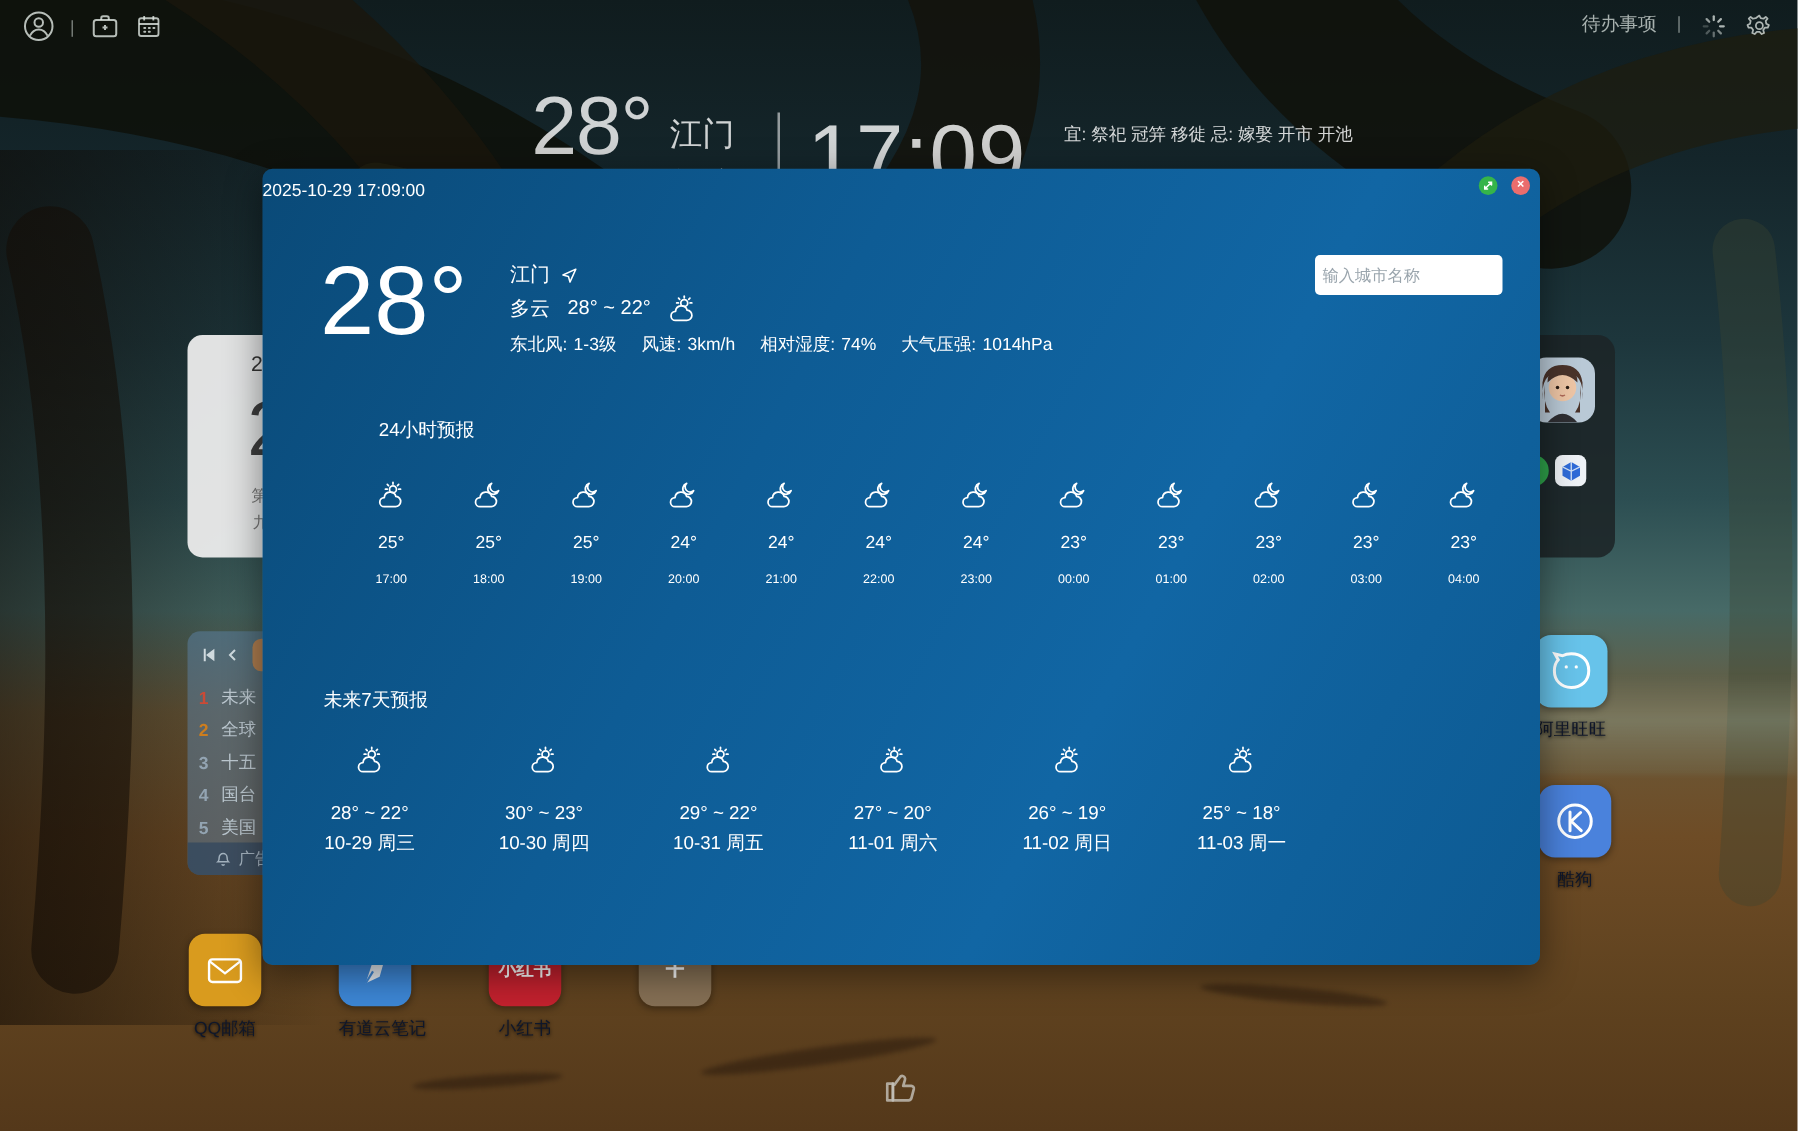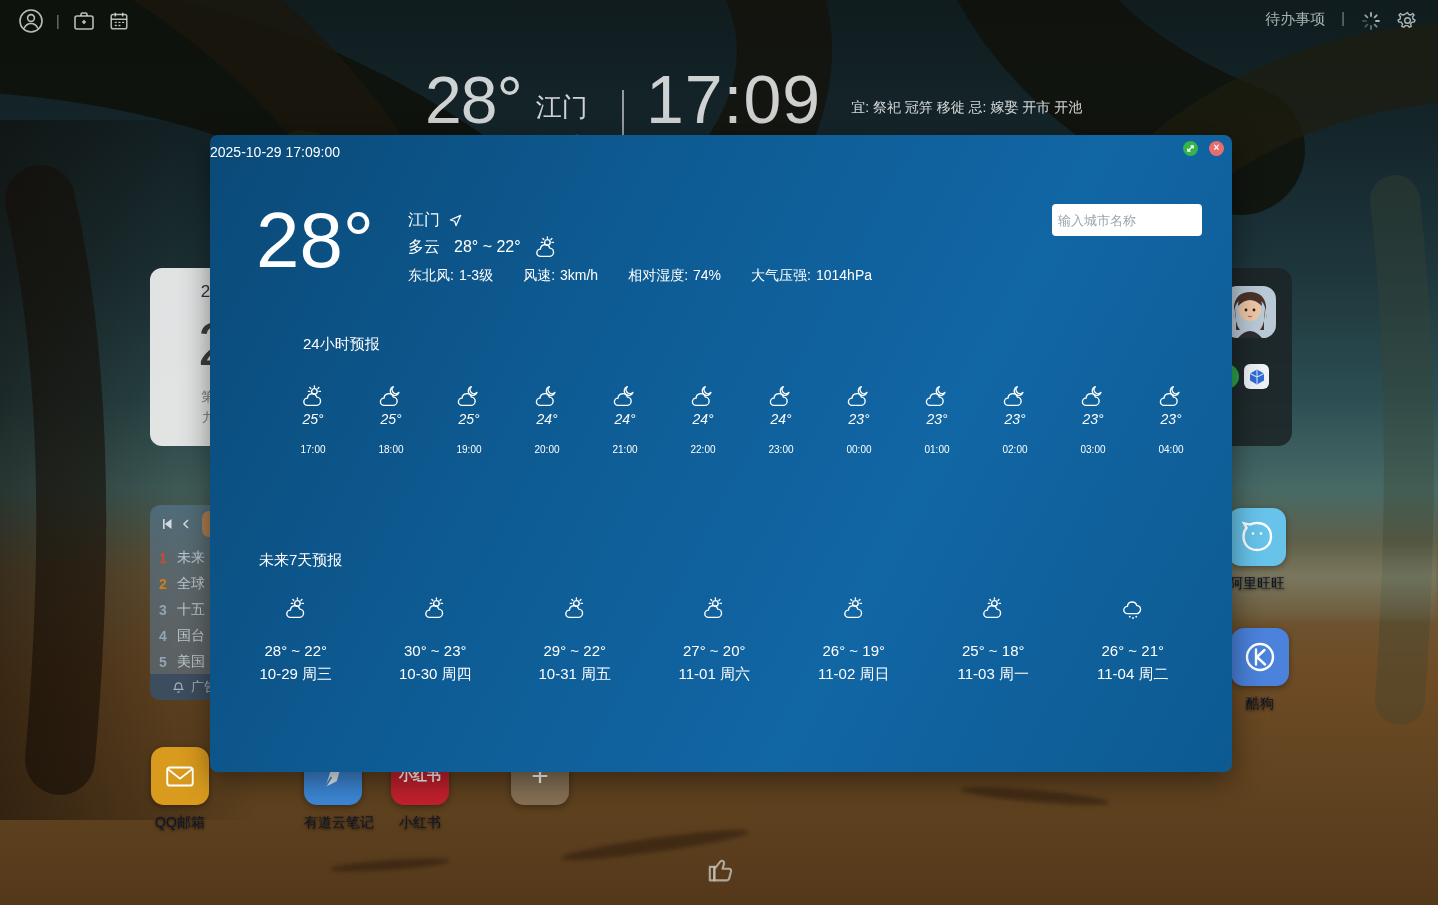--- a/index.html
+++ b/index.html
@@ -21,21 +21,21 @@
   .topbar-right{position:absolute;right:20px;top:10px;display:flex;gap:16px;color:rgba(205,214,210,0.8);font-size:15px;}
   .tb-sep{color:rgba(220,228,224,0.5);font-size:14px;}
   .tb-icon{display:inline-flex;align-items:center;justify-content:center;cursor:pointer;}
   
   .clock-cluster{position:absolute;left:425px;top:64px;color:rgba(255,255,255,0.8);display:flex;align-items:flex-start;}
   .cc-temp{font-size:66px;font-weight:300;line-height:1.1;letter-spacing:-1px;}
   .cc-city-block{margin-left:14px;margin-top:26px;}
   .cc-city{font-size:26px;font-weight:400;}
   .cc-cond{font-size:15px;margin-top:8px;color:rgba(255,255,255,0.72);}
   .cc-div{width:2px;height:54px;background:rgba(255,255,255,0.55);margin:26px 22px 0 22px;}
-  .cc-time{font-size:68px;font-weight:300;line-height:1.05;letter-spacing:1px;}
+  .cc-time{font-size:68px;font-weight:300;line-height:1.05;letter-spacing:1px;margin-top:25px;}
   .cc-right{margin-left:30px;margin-top:30px;font-size:14px;line-height:1.9;color:rgba(255,255,255,0.82);white-space:nowrap;}
   
   .cal-card{position:absolute;left:150px;top:268px;width:130px;height:178px;background:rgba(236,236,236,0.95);
     border-radius:12px;color:#444;text-align:center;cursor:pointer;}
   .cal-year{font-size:17px;color:#333;margin-top:14px;}
   .cal-day{font-size:62px;font-weight:400;color:#3d3d3d;line-height:1.1;margin-top:8px;}
   .cal-week{font-size:13px;color:#777;margin-top:10px;}
   .cal-lunar{font-size:13px;color:#777;margin-top:3px;}
   
   .news-widget{position:absolute;left:150px;top:505px;width:130px;height:195px;border-radius:10px;
@@ -66,36 +66,36 @@
     box-shadow:0 8px 30px rgba(0,0,0,0.45);color:#fff;}
   .modal-title{position:absolute;top:9px;left:0;width:100%;text-align:left;font-size:14px;color:#fff;}
   .modal-btns{position:absolute;top:6px;right:8px;display:flex;gap:11px;}
   .mbtn{width:15px;height:15px;border-radius:50%;display:flex;align-items:center;justify-content:center;cursor:pointer;}
   .mbtn.green{background:#35b44a;}
   .mbtn.red{background:#ea6d6d;}
   .mbtn.red span{color:#fff;font-size:10px;line-height:1;font-weight:700;margin-top:-1px;}
   .big-temp{position:absolute;left:46px;top:66px;font-size:78px;font-weight:300;line-height:1;}
   .cur-right{position:absolute;left:198px;top:74px;font-size:16px;}
   .cur-line{display:flex;align-items:center;gap:8px;height:22px;margin-bottom:5px;}
-  .cur-details{display:flex;gap:30px;font-size:14px;margin-top:9px;white-space:nowrap;}
+  .cur-details{display:flex;gap:20px;font-size:14px;margin-top:9px;white-space:nowrap;}
   .cur-details .dv{margin-left:5px;}
   .city-search{position:absolute;left:842px;top:69px;width:138px;height:32px;background:#fff;border:none;border-radius:4px;
     padding:0 6px;font-size:13px;color:#333;font-family:"Liberation Sans","DejaVu Sans",sans-serif;}
   .city-search::placeholder{color:#9aa5ad;}
   .sec-label{position:absolute;left:49px;font-size:15px;color:#fff;}
   .hourly-label{top:200px;margin-left:44px;}
   .daily-label{top:416px;}
   .fc-row{position:absolute;display:flex;}
   .hourly-row{left:64px;top:248px;}
   .daily-row{left:16px;top:460px;}
   .fc-col{display:flex;flex-direction:column;align-items:center;}
   .hourly-row .fc-col{width:78px;}
   .daily-row .fc-col{width:139.5px;}
   .fc-ic{height:26px;display:flex;align-items:flex-end;}
-  .fc-temp{font-size:14px;margin-top:2px;font-style:italic;}
+  .fc-temp{font-size:14px;margin-top:16px;}
   .fc-time{font-size:10px;margin-top:17px;}
   .fc-range{font-size:15px;margin-top:21px;}
   .fc-date{font-size:15px;margin-top:6px;}
 </style>
 </head>
 <body>
 
 <div class="desktop">
 
   <div class="scenery">
@@ -238,21 +238,21 @@
   <div id="dock">
       <div class="app" style="left: 151px; top: 747px;">
         <div class="app-tile" style="background: rgb(217, 155, 30);">
           <svg width="34" height="34" viewBox="0 0 32 32" fill="none" stroke="#fff" stroke-width="1.8">
             <rect x="4" y="8" width="24" height="17" rx="2.5"></rect>
             <path d="M4.5 9.5 16 18.5 27.5 9.5"></path>
           </svg>
         </div>
         <div class="app-label">QQ邮箱</div>
       </div>
-      <div class="app" style="left: 271px; top: 747px; margin-left: 33px;">
+      <div class="app" style="left: 271px; top: 747px;">
         <div class="app-tile" style="background: rgb(61, 135, 214);">
           <svg width="34" height="34" viewBox="0 0 32 32">
             <path d="M9 26 L13.5 12 L23.5 7 L19.5 21 Z" fill="#e8eef4"></path>
             <path d="M9 26 L14.5 17" stroke="#3d87d6" stroke-width="1.6"></path>
           </svg>
         </div>
         <div class="app-label">有道云笔记</div>
       </div>
       <div class="app" style="left: 391px; top: 747px;">
         <div class="app-tile" style="background: rgb(195, 33, 46);">
@@ -581,28 +581,16 @@
               <line x1="20.4" y1="3.4" x2="19.4" y2="4.4"></line>
               <line x1="22" y1="7.5" x2="20.5" y2="7.5"></line>
               <line x1="10.6" y1="3.4" x2="11.6" y2="4.4"></line>
               <line x1="9" y1="7.5" x2="10.5" y2="7.5"></line>
               <path d="M8 22.5 a3.9 3.9 0 0 1 0 -7.8 a5.1 5.1 0 0 1 10 -1 a3.7 3.7 0 0 1 -0.6 8.8 z"></path>
             </svg>
           </span>
           <div class="fc-range">25° ~ 18°</div>
           <div class="fc-date">11-03 周一</div>
         </div>
-        <div class="fc-col">
-          <span class="fc-ic">
-            <svg width="26" height="25" viewBox="0 0 28 26" fill="none" stroke="#fff" stroke-width="1.5" stroke-linecap="round" stroke-linejoin="round">
-              <path d="M8 18.5 a3.9 3.9 0 0 1 0 -7.8 a5.1 5.1 0 0 1 10 -1 a3.7 3.7 0 0 1 -0.6 8.8 z"></path>
-              <circle cx="10.5" cy="21.8" r="1" fill="#fff" stroke="none"></circle>
-              <circle cx="14" cy="23.2" r="1" fill="#fff" stroke="none"></circle>
-              <circle cx="17.5" cy="21.8" r="1" fill="#fff" stroke="none"></circle>
-            </svg>
-          </span>
-          <div class="fc-range">26° ~ 21°</div>
-          <div class="fc-date">11-04 周二</div>
-        </div>
       </div>
   </div>
 
 </div>
 
 </body></html>

